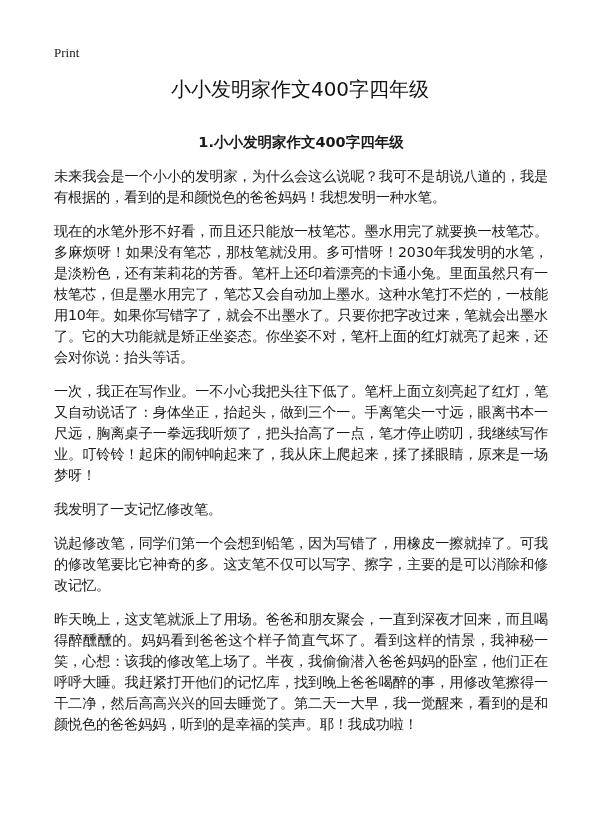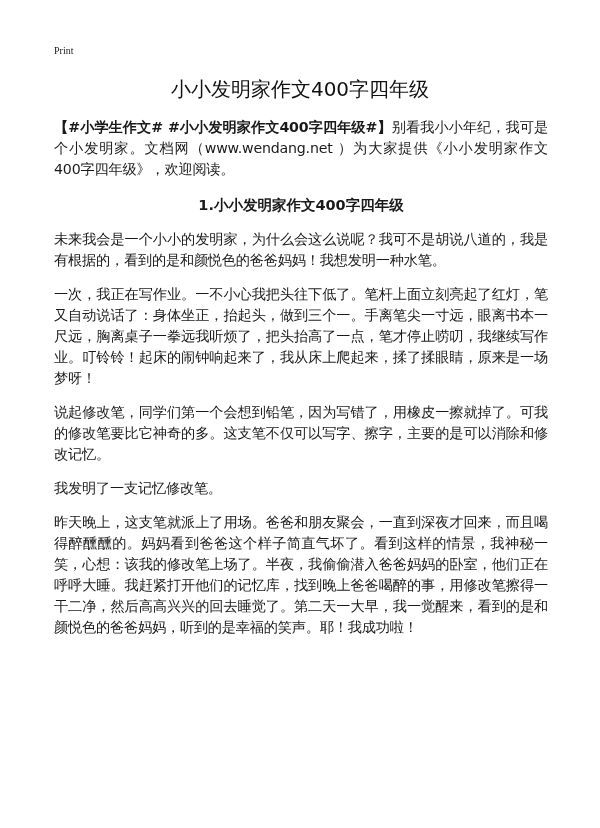--- a/index.html
+++ b/index.html
@@ -1,38 +1,38 @@
 <!DOCTYPE html>
 <html><head>
 <meta charset="utf-8">
 <style>
   html, body { margin: 0; padding: 0; background: #ffffff; }
   body { width: 600px; height: 828px; overflow: hidden; position: relative;
          font-family: "DejaVu Sans", sans-serif; color: #1a1a1a; }
   .print-label { position: absolute; left: 54px; top: 45px;
-                 font-family: "Liberation Serif", serif; font-size: 10px; color: #222; }
+                 font-family: "Liberation Serif", serif; font-size: 13px; color: #222; }
   .page-title { position: absolute; left: 0; width: 600px; top: 76px; text-align: center;
                 font-size: 20px; font-weight: normal; color: #111; margin: 0; }
   .content { position: absolute; left: 54px; top: 117px; width: 494px; }
   p { margin: 0; font-size: 14.2px; line-height: 21px; letter-spacing: -0.2px; text-align: justify; }
   .gap { margin-top: 13px; }
   .intro-tag { font-weight: bold; }
   .section-heading { font-weight: bold; font-size: 14.5px; line-height: 21px; margin: 15px 0 0 0; text-align: center; }
 </style>
 </head>
 <body>
 
 <div class="print-label">Print</div>
 
 <h1 class="page-title">小小发明家作文400字四年级</h1>
 
 <div class="content">
-  <p><span class="intro-tag">【#小学生作文# #小小发明家作文400字四年级#】</span><span>别看我小小年纪，我可是个小发明家。文档网（www.wendang.net ）为大家提供《小小发明家作文400字四年级》，欢迎阅读。</span></p>
 
   <h2 class="section-heading">1.小小发明家作文400字四年级</h2>
   <p class="gap">未来我会是一个小小的发明家，为什么会这么说呢？我可不是胡说八道的，我是有根据的，看到的是和颜悦色的爸爸妈妈！我想发明一种水笔。</p>
+  <p class="gap">现在的水笔外形不好看，而且还只能放一枝笔芯。墨水用完了就要换一枝笔芯。多麻烦呀！如果没有笔芯，那枝笔就没用。多可惜呀！2030年我发明的水笔，是淡粉色，还有茉莉花的芳香。笔杆上还印着漂亮的卡通小兔。里面虽然只有一枝笔芯，但是墨水用完了，笔芯又会自动加上墨水。这种水笔打不烂的，一枝能用10年。如果你写错字了，就会不出墨水了。只要你把字改过来，笔就会出墨水了。它的大功能就是矫正坐姿态。你坐姿不对，笔杆上面的红灯就亮了起来，还会对你说：抬头等话。</p>
   <p class="gap">一次，我正在写作业。一不小心我把头往下低了。笔杆上面立刻亮起了红灯，笔又自动说话了：身体坐正，抬起头，做到三个一。手离笔尖一寸远，眼离书本一尺远，胸离桌子一拳远我听烦了，把头抬高了一点，笔才停止唠叨，我继续写作业。叮铃铃！起床的闹钟响起来了，我从床上爬起来，揉了揉眼睛，原来是一场梦呀！</p>
 
+  <p class="gap">我发明了一支记忆修改笔。</p>
   <p class="gap">说起修改笔，同学们第一个会想到铅笔，因为写错了，用橡皮一擦就掉了。可我的修改笔要比它神奇的多。这支笔不仅可以写字、擦字，主要的是可以消除和修改记忆。</p>
-  <p class="gap">我发明了一支记忆修改笔。</p>
   <p class="gap">昨天晚上，这支笔就派上了用场。爸爸和朋友聚会，一直到深夜才回来，而且喝得醉醺醺的。妈妈看到爸爸这个样子简直气坏了。看到这样的情景，我神秘一笑，心想：该我的修改笔上场了。半夜，我偷偷潜入爸爸妈妈的卧室，他们正在呼呼大睡。我赶紧打开他们的记忆库，找到晚上爸爸喝醉的事，用修改笔擦得一干二净，然后高高兴兴的回去睡觉了。第二天一大早，我一觉醒来，看到的是和颜悦色的爸爸妈妈，听到的是幸福的笑声。耶！我成功啦！</p>
 
 </div>
 
 </body></html>

